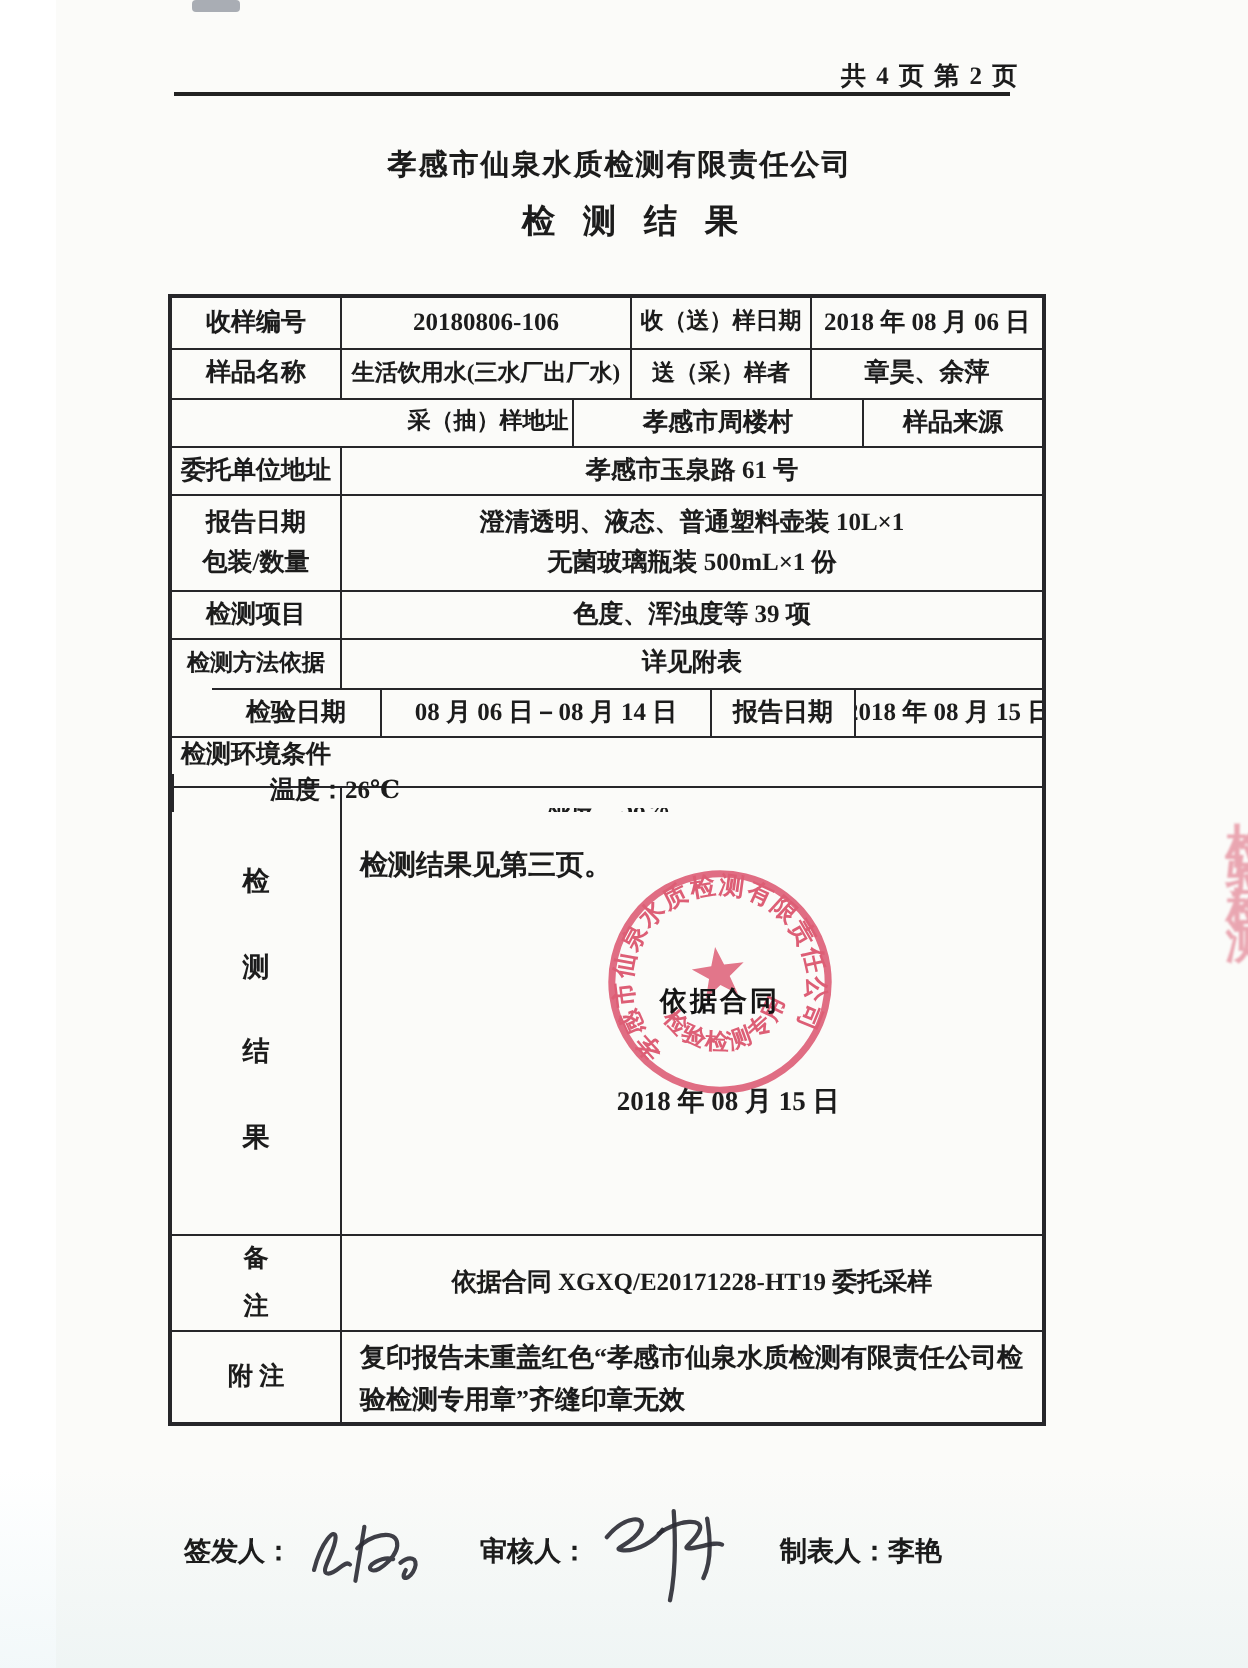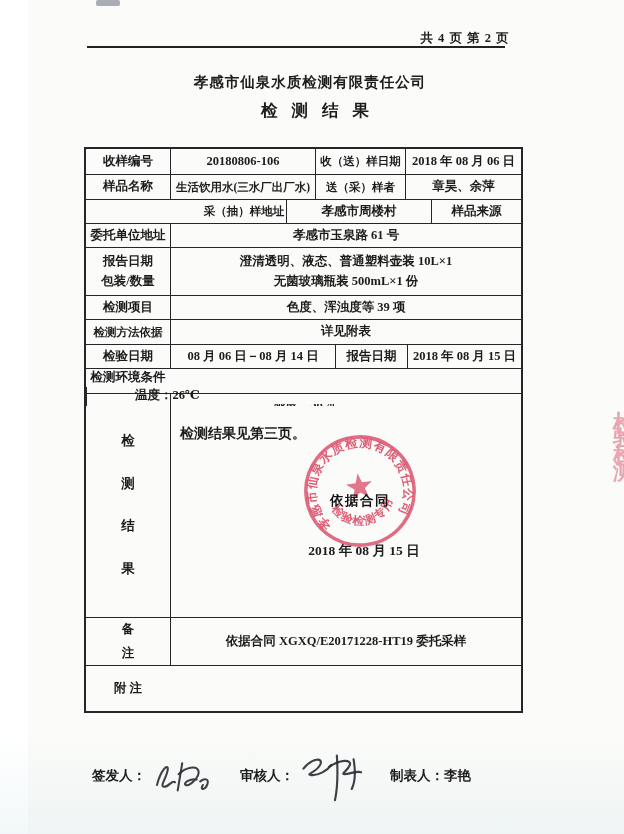--- a/index.html
+++ b/index.html
@@ -117,21 +117,21 @@
   <div class="row" style="height:24px;">
     <div class="c wA">检测项目</div>
     <div class="c fill">色度、浑浊度等 39 项</div>
   </div>
 
   <div class="row" style="height:25px;">
     <div class="c wA tight">检测方法依据</div>
     <div class="c fill">详见附表</div>
   </div>
 
-  <div class="row" style="height:24px;">
+  <div class="row" style="height:24px;margin-left:20px;">
     <div class="c wA">检验日期</div>
     <div class="c wB2">08 月 06 日－08 月 14 日</div>
     <div class="c wC2">报告日期</div>
     <div class="c fill">2018 年 08 月 15 日</div>
   </div>
 
   <div class="row" style="height:25px;flex-direction:column;">
     <div class="c wA">检测环境条件</div>
     <div class="c wT">温度：26℃</div>
     <div class="c fill">湿度：58%</div>
@@ -168,20 +168,21 @@
   <div class="row" style="height:48px;">
     <div class="c wA remark-label">
       <span>备</span>
       <span>注</span>
     </div>
     <div class="c fill">依据合同 XGXQ/E20171228-HT19 委托采样</div>
   </div>
 
   <div class="row" style="height:46px;">
     <div class="c wA">附 注</div>
+    <div class="c fill wrap left note-text">复印报告未重盖红色“孝感市仙泉水质检测有限责任公司检验检测专用章”齐缝印章无效</div>
   </div>
 
 </div>
 
 <div class="footer">
   <span class="lbl">签发人：</span>
   <svg class="sig" width="72" height="46" viewBox="0 0 80 48">
     <path d="M10,34 C14,18 22,10 22,16 C22,24 12,36 18,36 C23,36 27,28 30,31"></path>
     <path d="M38,10 C36,22 34,34 33,40"></path>
     <path d="M34,22 C42,14 54,12 56,18 C58,25 46,36 42,34 C38,32 48,26 54,28"></path>

